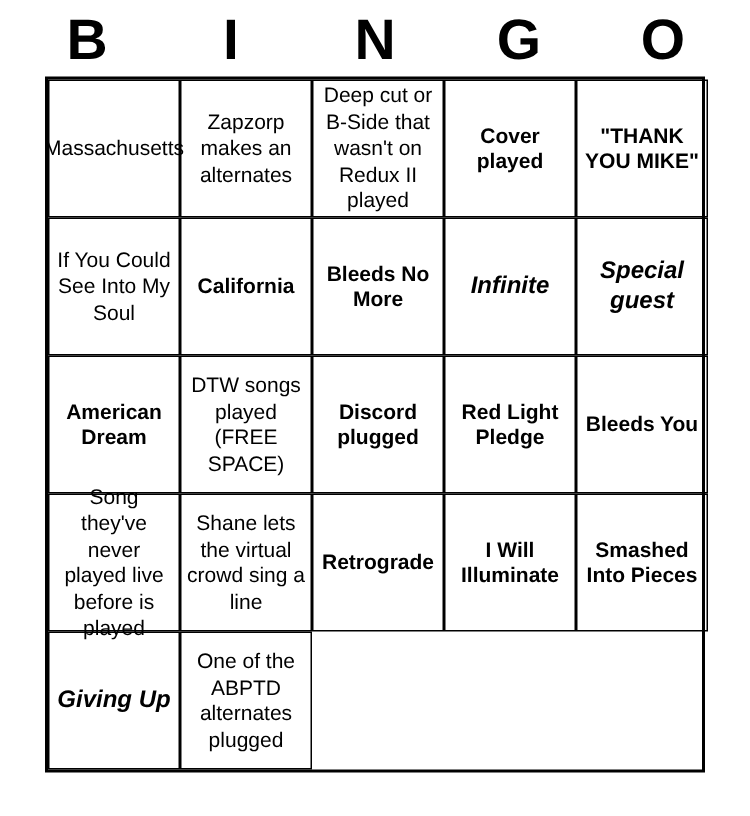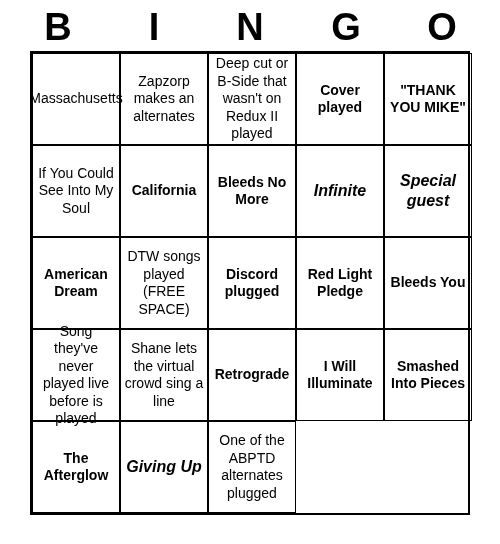--- a/index.html
+++ b/index.html
@@ -84,16 +84,15 @@
     <div class="cell medium-text">American Dream</div>
     <div class="cell small-text">DTW songs played (FREE SPACE)</div>
     <div class="cell medium-text">Discord plugged</div>
     <div class="cell medium-text">Red Light Pledge</div>
     <div class="cell medium-text">Bleeds You</div>
     <div class="cell small-text">Song they've never played live before is played</div>
     <div class="cell small-text">Shane lets the virtual crowd sing a line</div>
     <div class="cell medium-text">Retrograde</div>
     <div class="cell medium-text">I Will Illuminate</div>
     <div class="cell medium-text">Smashed Into Pieces</div>
-    <div class="cell medium-text">The Afterglow</div>
     <div class="cell large-text">Giving Up</div>
     <div class="cell small-text">One of the ABPTD alternates plugged</div>
   </div>
 
 </body></html>

